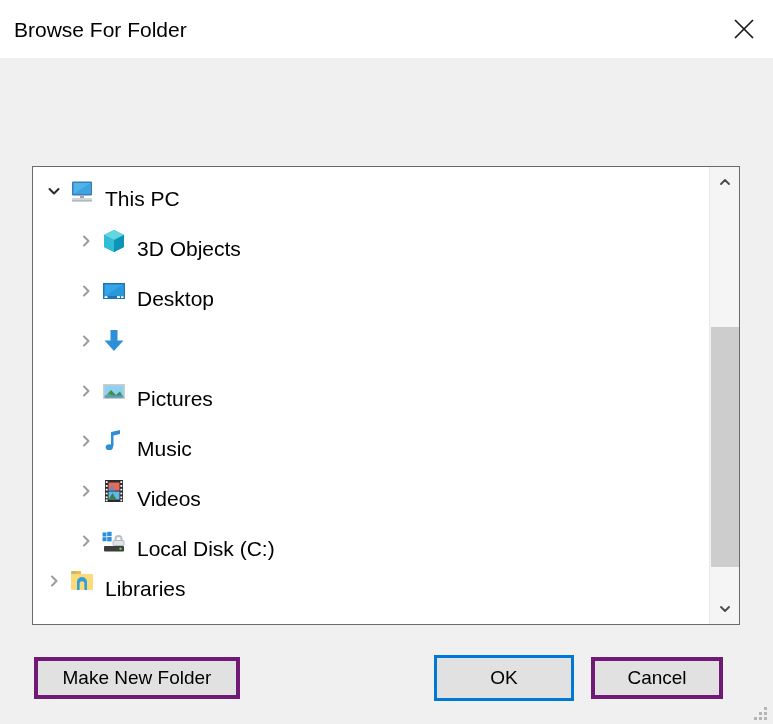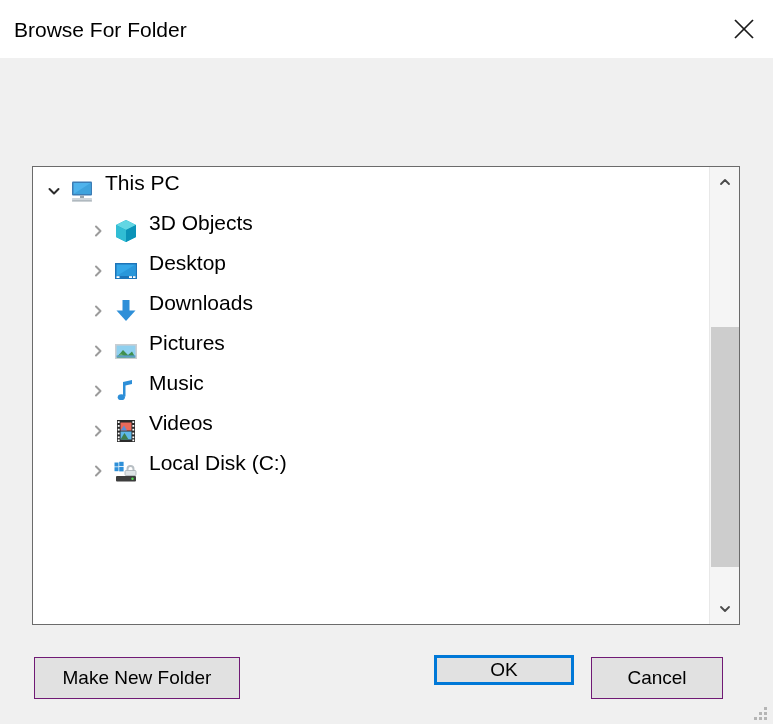--- a/index.html
+++ b/index.html
@@ -70,21 +70,21 @@
   }
   .tree-list {
     position: absolute;
     left: 0;
     top: 4px;
     width: 676px;
   }
   .tree-row {
     height: 40px;
     display: flex;
-    align-items: flex-start;
+    align-items: flex-end;
     cursor: default;
     white-space: nowrap;
   }
   .expander {
     width: 26px;
     min-width: 26px;
     height: 40px;
     display: flex;
     align-items: center;
     justify-content: center;
@@ -101,21 +101,21 @@
   .row-icon svg { display: block; }
   .row-label {
     font-size: 21px;
     color: #000000;
     padding-left: 8px;
     line-height: 24px;
   }
 
   
   .lvl0 { padding-left: 8px; }
-  .lvl1 { padding-left: 52px; }
+  .lvl1 { padding-left: 40px; margin-top: 10px; }
 
   
   .scrollbar {
     position: absolute;
     right: 0;
     top: 0;
     width: 30px;
     height: 100%;
     background: #f5f5f5;
     border-left: 1px solid #e8e8e8;
@@ -142,42 +142,42 @@
     top: 160px;
     height: 240px;
     background: #cdcdcd;
     cursor: default;
   }
 
   
   .btn {
     position: absolute;
     background: #e1e1e1;
-    border: 1px solid #701a75;
+    border: 4px solid #701a75;
     box-sizing: border-box;
     font-family: "Liberation Sans", sans-serif;
     font-size: 19px;
     color: #000000;
     display: flex;
     align-items: center;
     justify-content: center;
     cursor: default;
     padding: 0;
   }
   .btn-make-new-folder {
     left: 34px;
     top: 599px;
     width: 206px;
     height: 42px;
   }
   .btn-ok {
     left: 434px;
     top: 597px;
     width: 140px;
-    height: 30px;
+    height: 46px;
     border: 3px solid #0078d7;
   }
   .btn-cancel {
     left: 591px;
     top: 599px;
     width: 132px;
     height: 42px;
   }
 
   
@@ -268,21 +268,20 @@
           <svg width="16" height="16" viewBox="0 0 16 16">
             <polyline points="6,3.5 10.5,8 6,12.5" fill="none" stroke="#9b9b9b" stroke-width="2" stroke-linecap="round" stroke-linejoin="round"></polyline>
           </svg>
         </span>
         <span class="row-icon">
           <svg width="28" height="28" viewBox="0 0 28 28">
             <rect x="10.5" y="3" width="7" height="11" fill="#2e8fd8"></rect>
             <polygon points="4.5,13.5 23.5,13.5 14,24" fill="#2e8fd8"></polygon>
           </svg>
         </span>
-        <span class="row-label">Downloads</span>
       </div>
 
       <div class="tree-row lvl1">
         <span class="expander">
           <svg width="16" height="16" viewBox="0 0 16 16">
             <polyline points="6,3.5 10.5,8 6,12.5" fill="none" stroke="#9b9b9b" stroke-width="2" stroke-linecap="round" stroke-linejoin="round"></polyline>
           </svg>
         </span>
         <span class="row-icon">
           <svg width="28" height="28" viewBox="0 0 28 28">
@@ -359,20 +358,37 @@
             </g>
             <path d="M14.5 12 a4 4 0 0 1 8 0 v2 h-2 v-2 a2 2 0 0 0 -4 0 v2 h-2 z" fill="#b8bfc4"></path>
             <rect x="13" y="13.5" width="11" height="5" rx="1" fill="#dfe4e7" stroke="#a8b0b5" stroke-width="0.8"></rect>
             <rect x="4" y="19" width="20" height="5.5" rx="1" fill="#3d3d3d"></rect>
             <circle cx="20.5" cy="21.8" r="1.2" fill="#55dd55"></circle>
           </svg>
         </span>
         <span class="row-label">Local Disk (C:)</span>
       </div>
 
+      <div class="tree-row lvl0">
+        <span class="expander">
+          <svg width="16" height="16" viewBox="0 0 16 16">
+            <polyline points="6,3.5 10.5,8 6,12.5" fill="none" stroke="#9b9b9b" stroke-width="2" stroke-linecap="round" stroke-linejoin="round"></polyline>
+          </svg>
+        </span>
+        <span class="row-icon">
+          <svg width="28" height="28" viewBox="0 0 28 28">
+            <rect x="3" y="4" width="10" height="3.5" rx="0.8" fill="#f2b93c"></rect>
+            <rect x="4.2" y="4.8" width="3.2" height="1.6" fill="#5fc6f0"></rect>
+            <rect x="3" y="7" width="22" height="16" rx="1" fill="#fcd97a"></rect>
+            <path d="M9 23 L9 15 a5 5 0 0 1 10 0 L19 23 Z" fill="#2e9fd8"></path>
+            <path d="M11.6 23 L11.6 16.6 a2.4 2.4 0 0 1 4.8 0 L16.4 23 Z" fill="#fcd97a"></path>
+          </svg>
+        </span>
+        <span class="row-label">Libraries</span>
+      </div>
 
 
     </div>
 
     <div class="scrollbar">
       <div class="sb-arrow up">
         <svg width="14" height="14" viewBox="0 0 14 14">
           <polyline points="3,9 7,5 11,9" fill="none" stroke="#4a4a4a" stroke-width="1.8" stroke-linecap="round" stroke-linejoin="round"></polyline>
         </svg>
       </div>

